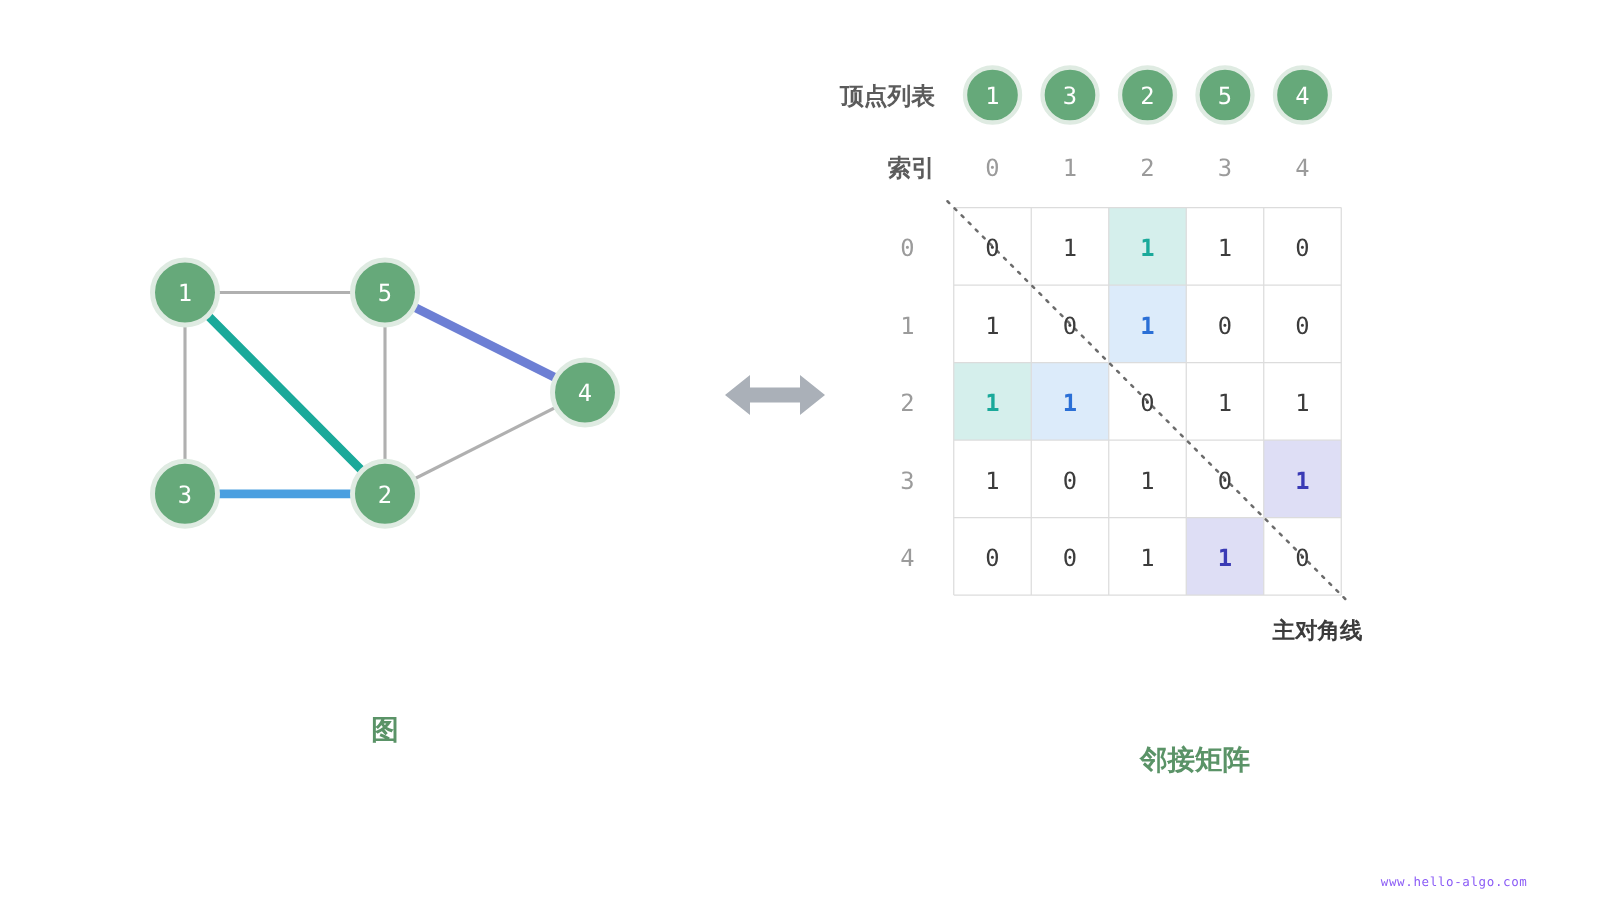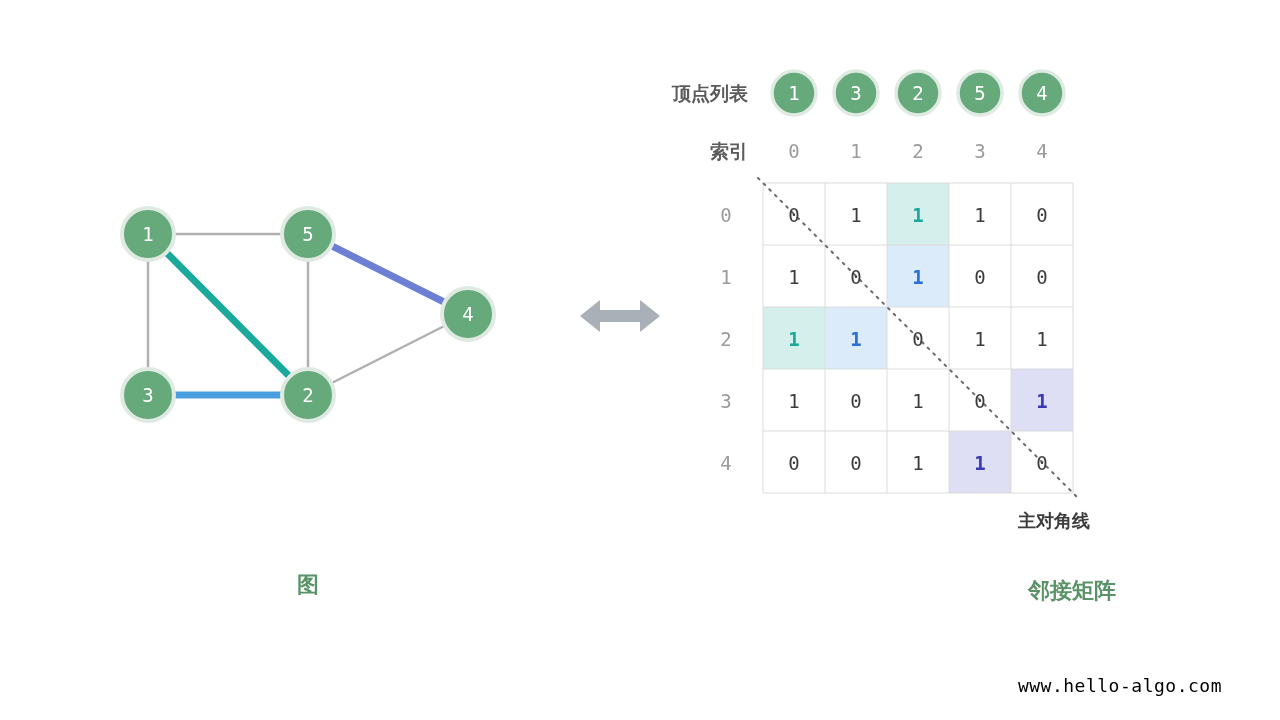--- a/index.html
+++ b/index.html
@@ -43,21 +43,21 @@
     left: 578px;
     top: 293px;
     width: 84px;
     height: 46px;
   }
 
   
   #matrix-panel {
     position: absolute;
     left: 660px;
-    top: 55px;
+    top: 38px;
     width: 560px;
     height: 480px;
   }
   #matrix-svg { display: block; }
 
   .vtx-list-label, .index-label-head {
     font-family: "DejaVu Sans", sans-serif;
     font-size: 19px;
     font-weight: bold;
     fill: #5b5b5b;
@@ -102,29 +102,29 @@
     line-height: 30px;
   }
   .caption .en {
     font-family: "DejaVu Sans Mono", monospace;
     font-size: 19px;
     color: #4a4a4a;
     line-height: 30px;
     margin-top: 6px;
   }
   #caption-graph { left: 148px; top: 570px; }
-  #caption-matrix { left: 796px; top: 576px; text-align: right; }
+  #caption-matrix { left: 796px; top: 594px; }
 
   #watermark {
     position: absolute;
     right: 58px;
-    bottom: 24px;
-    font-family: "DejaVu Sans Mono", monospace;
-    font-size: 18px;
-    color: #000000;
+    bottom: 8px;
+    font-family: "DejaVu Sans Mono", monospace;
+    font-size: 10px;
+    color: #8b5cf6;
     letter-spacing: 0.5px;
   }
 </style>
 </head>
 <body>
 
 <div class="stage">
 
   <div id="graph-panel">
     <svg id="graph-svg" width="500" height="330" viewBox="0 0 500 330" xmlns="http://www.w3.org/2000/svg">

